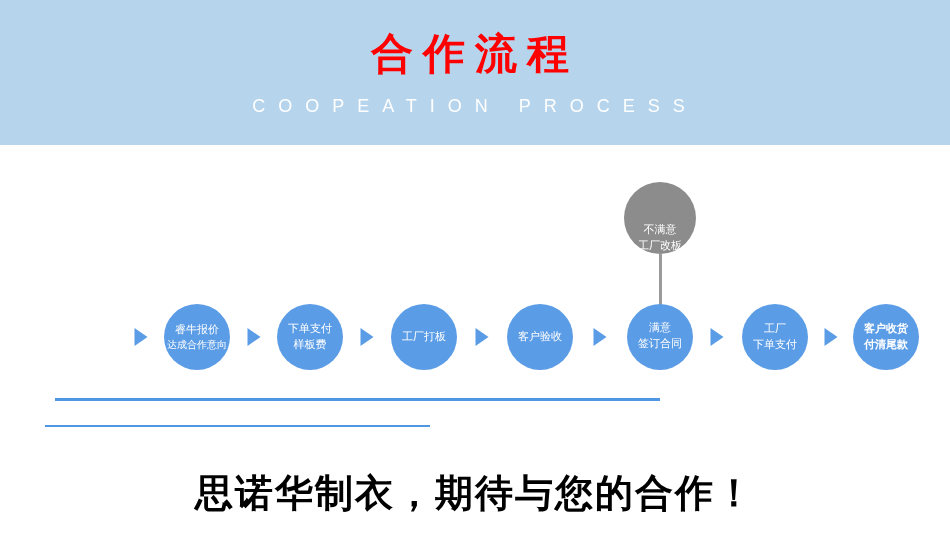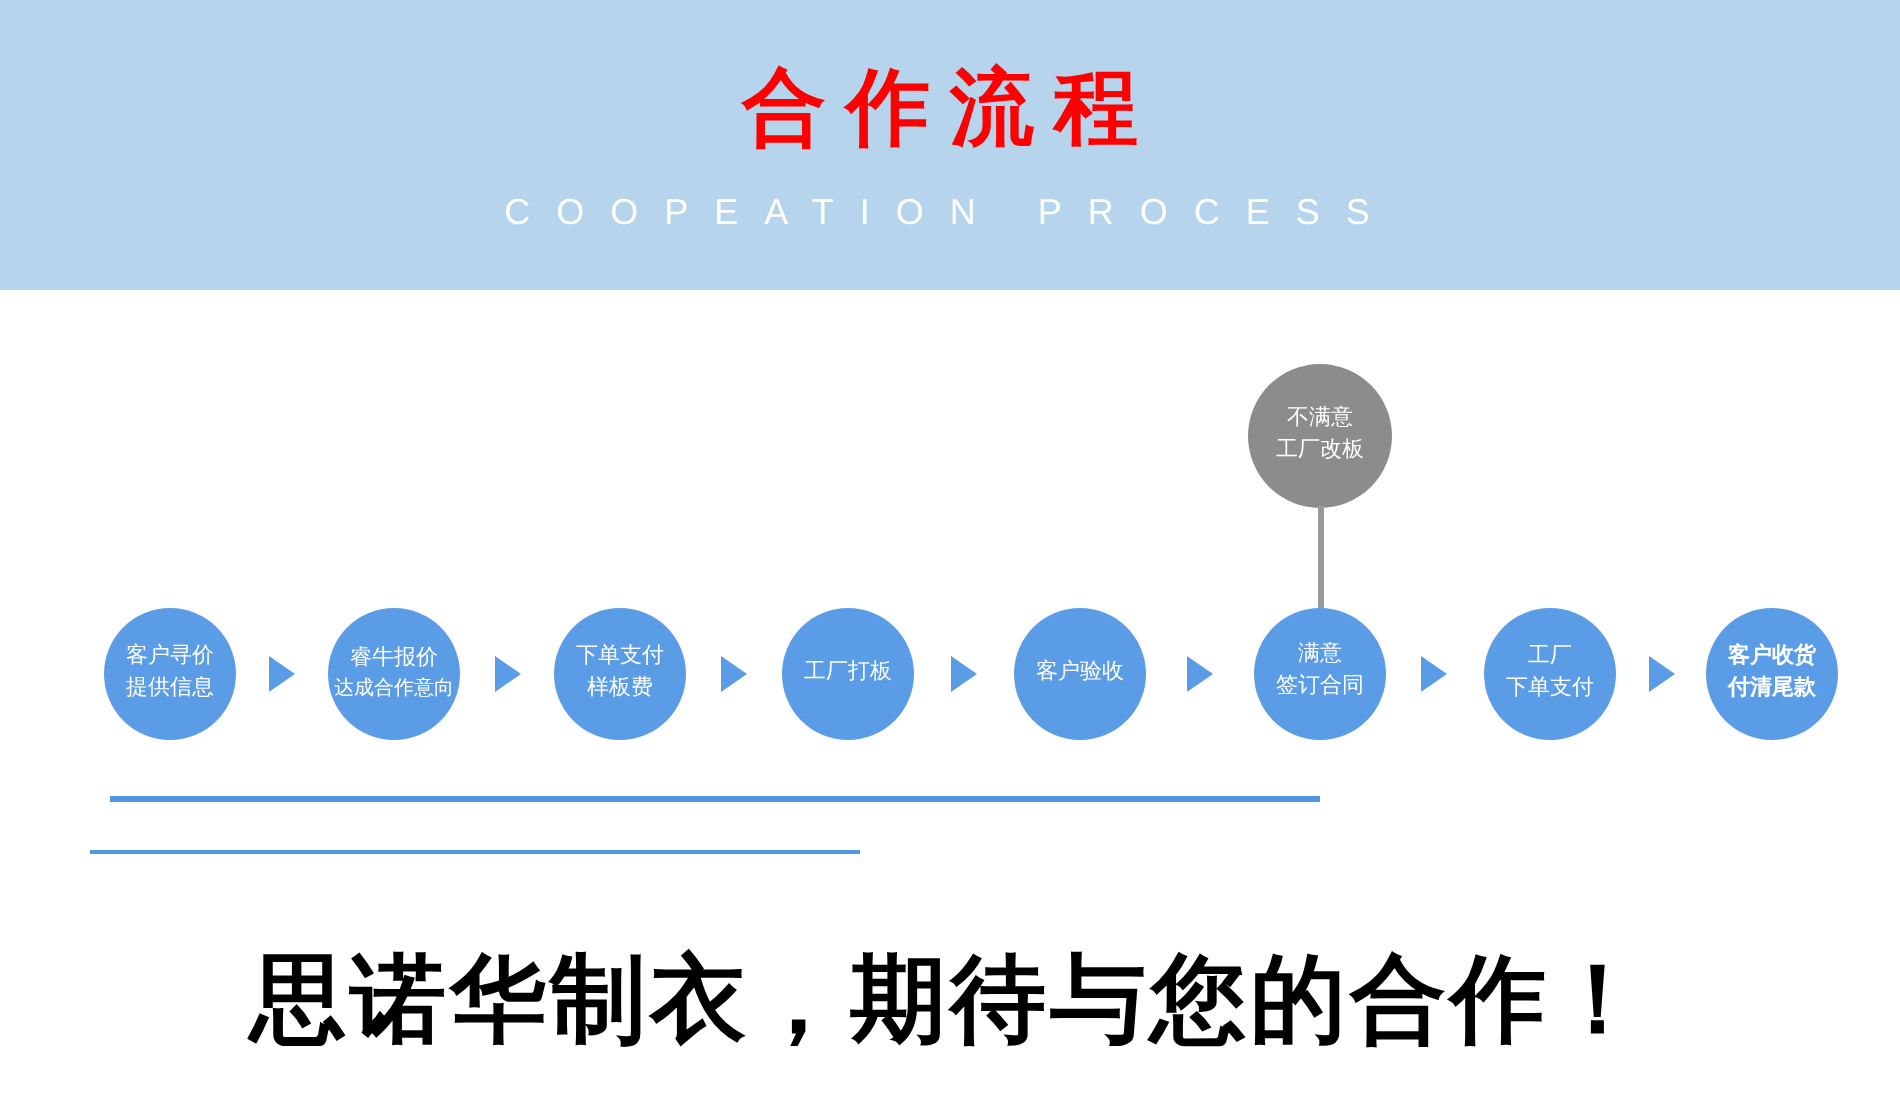--- a/index.html
+++ b/index.html
@@ -64,46 +64,42 @@
   }
 
   .hline { position: absolute; background: #4f97e2; }
   .hline.one { left: 55px; top: 253px; width: 605px; height: 3px; }
   .hline.two { left: 45px; top: 280px; width: 385px; height: 2px; }
 
   
   .slogan {
     position: absolute; left: 0; top: 468px;
     width: 950px; text-align: center;
-    font-size: 48px; font-weight: bold; color: #000000;
+    font-size: 38px; font-weight: bold; color: #000000;
     letter-spacing: 2px;
   }
 </style>
 </head>
 <body>
 
 <div class="page">
 
   <header class="banner">
     <h1>合作流程</h1>
     <div class="subtitle">COOPEATION  PROCESS</div>
   </header>
 
   <div class="flow">
 
-    <div class="circle gray" style="left:660px; top:73px;">
+    <div class="circle gray" style="left:660px; top:73px;justify-content:flex-end;">
       <span>不满意</span>
       <span>工厂改板</span>
     </div>
     <div class="vline"></div>
 
-    <div class="circle" style="left:85px; top:192px;">
-      <span>客户寻价</span>
-      <span>提供信息</span>
-    </div>
     <div class="arrow" style="left:141px; top:192px;"></div>
 
     <div class="circle" style="left:197px; top:192px;text-align:right;">
       <span>睿牛报价</span>
       <span style="font-size:10px;">达成合作意向</span>
     </div>
     <div class="arrow" style="left:254px; top:192px;"></div>
 
     <div class="circle" style="left:310px; top:192px;text-align:center;">
       <span>下单支付</span>

